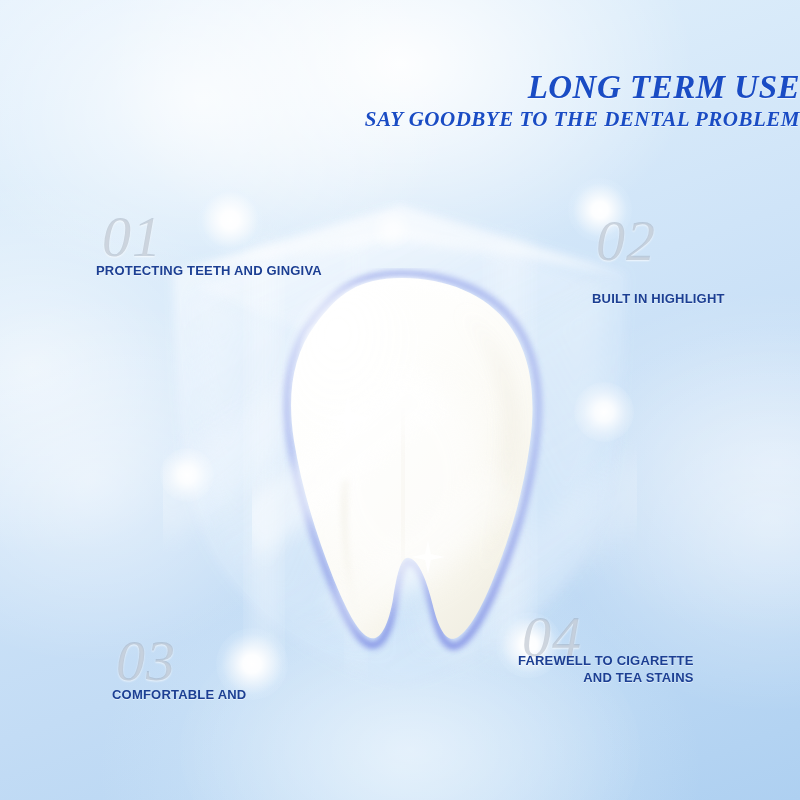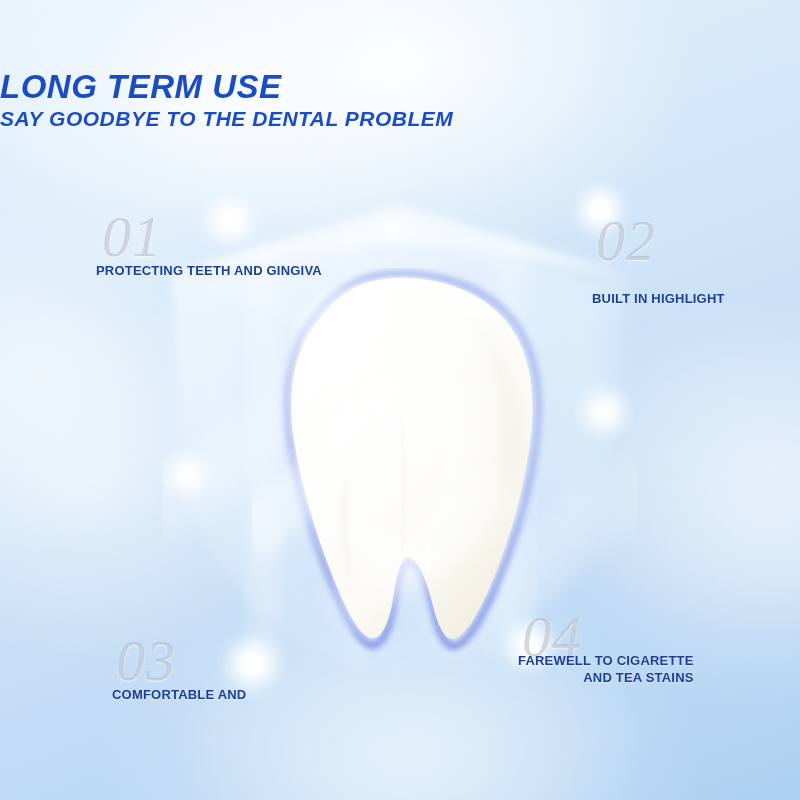--- a/index.html
+++ b/index.html
@@ -19,22 +19,22 @@
       radial-gradient(ellipse 340px 240px at 97% 58%, rgba(255,255,255,.40) 0%, rgba(255,255,255,0) 72%),
       radial-gradient(ellipse 420px 300px at 50% 96%, rgba(214,234,250,.8) 0%, rgba(214,234,250,0) 72%),
       linear-gradient(160deg, #e8f3fd 0%, #dbecfa 22%, #cfe4f8 45%, #c3dcf5 68%, #b8d6f3 86%, #aed0f1 100%);
   }
 
   
   .blob{ position:absolute; border-radius:50%; pointer-events:none; }
 
   
   .headings{
-    position:absolute; left:0; right:0; top:68px;
-    text-align:left; z-index:40;
+    position:absolute; left:8px; right:0; top:68px;
+    text-align:right; z-index:40;font-family:Liberation Serif, serif;
   }
   .h-line{
     font-weight:bold;
     font-style:italic;
     color:#1a4cc4;
     letter-spacing:.5px;
     line-height:1.18;
     text-shadow:0 1px 0 rgba(255,255,255,.55);
     white-space:nowrap;
   }

